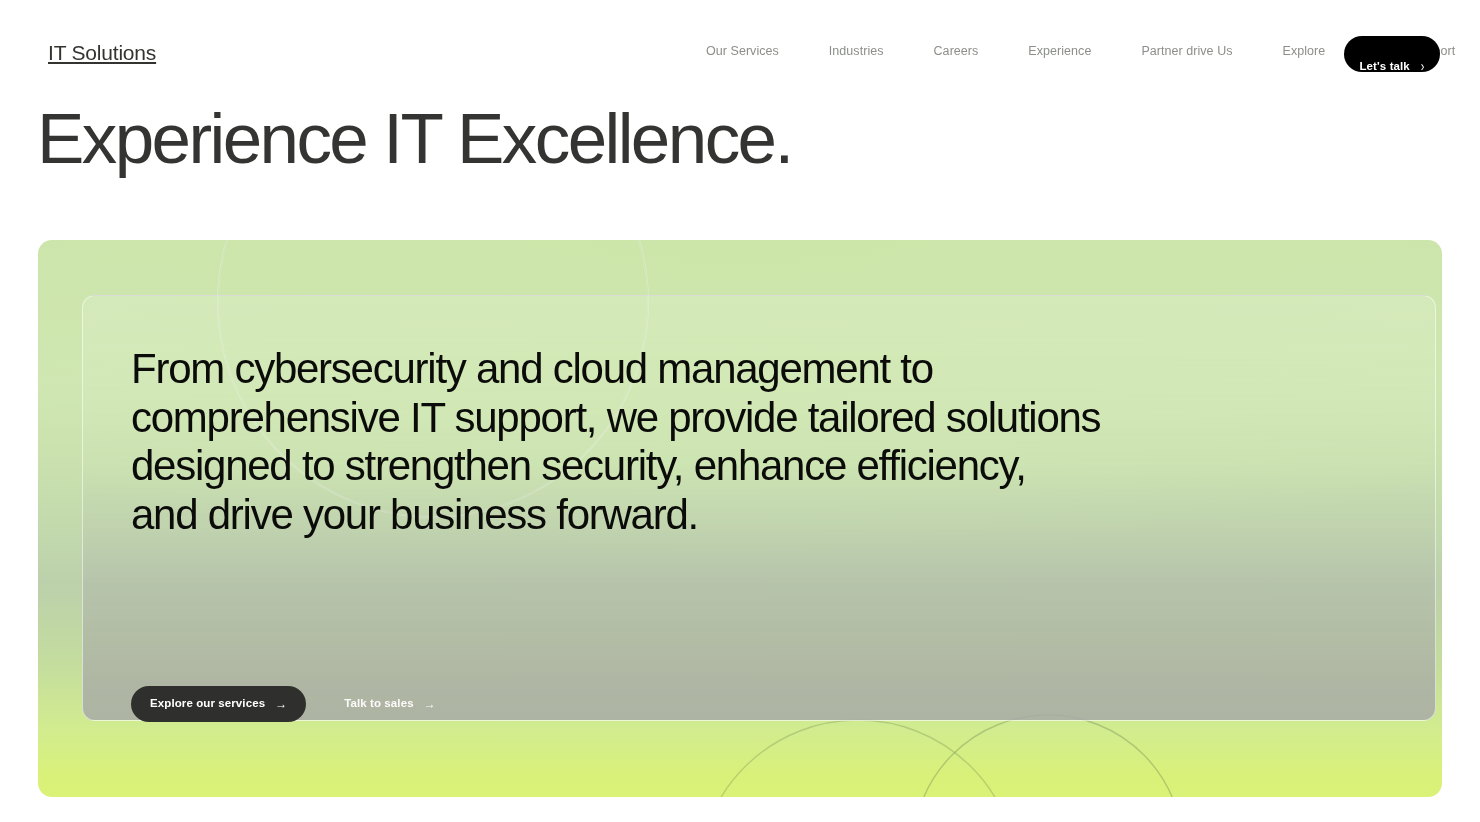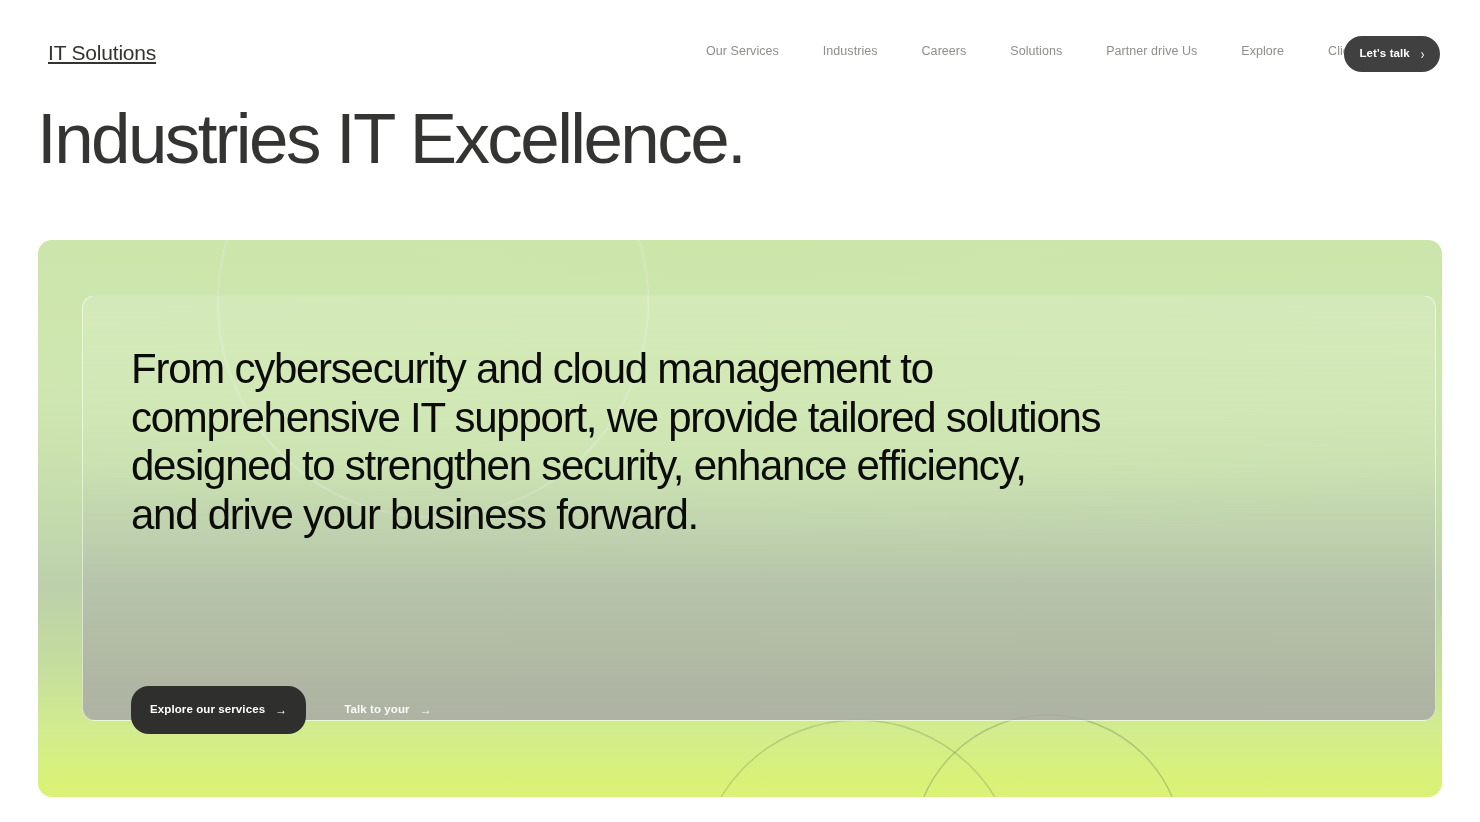--- a/index.html
+++ b/index.html
@@ -15,33 +15,33 @@
     position:absolute; top:0; left:0; width:1480px; height:42px;
     display:flex; align-items:center;margin-top:33px;
   }
   #brand-logo{
     position:absolute; left:48px; top:9px;
     font-size:21px; font-weight:400; color:#33342f;
     letter-spacing:-0.2px; line-height:1;
   }
   #primary-nav{
     position:absolute; left:706px; top:12px;
-    display:flex; align-items:flex-end; gap:10px;
+    display:flex; align-items:flex-end; gap:16px;
   }
   #primary-nav .nav-link{
     font-size:12.5px; color:#8d8f8a; letter-spacing:0.05px;
     text-decoration:none; white-space:nowrap; line-height:1;
     padding:0 0; margin-right:34px;
   }
   #primary-nav .nav-link:last-of-type{ margin-right:0; }
   #lets-talk-button{
     position:absolute; left:1344px; top:3px;
     width:96px; height:36px; border-radius:18px;
-    background:#404040; border:none; cursor:pointer;
-    display:flex; align-items:center; justify-content:center; gap:11px;
+    background:#000000; border:none; cursor:pointer;
+    display:flex; align-items:flex-end; justify-content:center; gap:11px;
     padding:0 14px;
   }
   #lets-talk-button .lt-label{
     font-size:11.5px; font-weight:700; color:#ffffff;
     letter-spacing:0.1px; line-height:1; white-space:nowrap;
   }
   #lets-talk-button .chev{
     font-size:11px; color:#ffffff; line-height:1; font-weight:400;
     transform:scaleY(1.25);
   }
@@ -98,21 +98,21 @@
     position:absolute; left:48px; top:49px;
     width:970px;
     font-size:42px; font-weight:400; color:#0b0c0a;
     letter-spacing:-1.25px; line-height:48.5px;
   }
   #hero-actions{
     position:absolute; left:48px; top:390px;
     display:flex; align-items:center; gap:30px;
   }
   #explore-services-button{
-    height:48px; border-radius:18px; border:none; cursor:pointer;
+    height:36px; border-radius:18px; border:none; cursor:pointer;
     background:#2f2f2d; padding:7px 19px;
     display:flex; align-items:center; gap:10px;
   }
   #explore-services-button .btn-label{
     font-size:11.5px; font-weight:700; color:#ffffff;
     letter-spacing:0.1px; line-height:1; white-space:nowrap;
   }
   #explore-services-button .arr{
     font-size:12px; color:#ffffff; line-height:1;
   }
@@ -132,34 +132,34 @@
 <body>
 
 <header id="site-header">
 
   <a id="brand-logo" href="#">IT Solutions</a>
 
   <nav id="primary-nav">
     <a class="nav-link" href="#">Our Services</a>
     <a class="nav-link" href="#">Industries</a>
     <a class="nav-link" href="#">Careers</a>
-    <a class="nav-link" href="#">Solutions</a>
+    <a class="nav-link" href="#">Experience</a>
     <a class="nav-link" href="#">Partner drive Us</a>
     <a class="nav-link" href="#">Explore</a>
     <a class="nav-link" href="#">Client Support</a>
   </nav>
 
   <button id="lets-talk-button">
     <span class="lt-label">Let's talk</span>
     <span class="chev">›</span>
   </button>
 
 </header>
 
-<h1 id="page-title">Industries IT Excellence.</h1>
+<h1 id="page-title">Experience IT Excellence.</h1>
 
 <section id="hero-card">
 
   <svg id="hero-deco" viewBox="0 0 1404 557" preserveAspectRatio="none" aria-hidden="true">
     <circle cx="395" cy="62" r="215" fill="none" stroke="rgba(255,255,255,0.30)" stroke-width="2"></circle>
     <circle cx="395" cy="62" r="215" fill="none" stroke="rgba(150,175,110,0.16)" stroke-width="1"></circle>
     <circle cx="1010" cy="610" r="135" fill="none" stroke="rgba(120,145,85,0.42)" stroke-width="1.4"></circle>
     <circle cx="820" cy="640" r="160" fill="none" stroke="rgba(120,145,85,0.34)" stroke-width="1.4"></circle>
   </svg>
 
@@ -168,19 +168,19 @@
     <p id="hero-paragraph">From cybersecurity and cloud management to comprehensive IT support, we provide tailored solutions designed to strengthen security, enhance efficiency, and drive your business forward.</p>
 
     <div id="hero-actions">
 
       <button id="explore-services-button">
         <span class="btn-label">Explore our services</span>
         <span class="arr">→</span>
       </button>
 
       <button id="talk-to-sales-link">
-        <span class="btn-label">Talk to your</span>
+        <span class="btn-label">Talk to sales</span>
         <span class="arr">→</span>
       </button>
 
     </div>
   </div>
 </section>
 
 </body></html>

